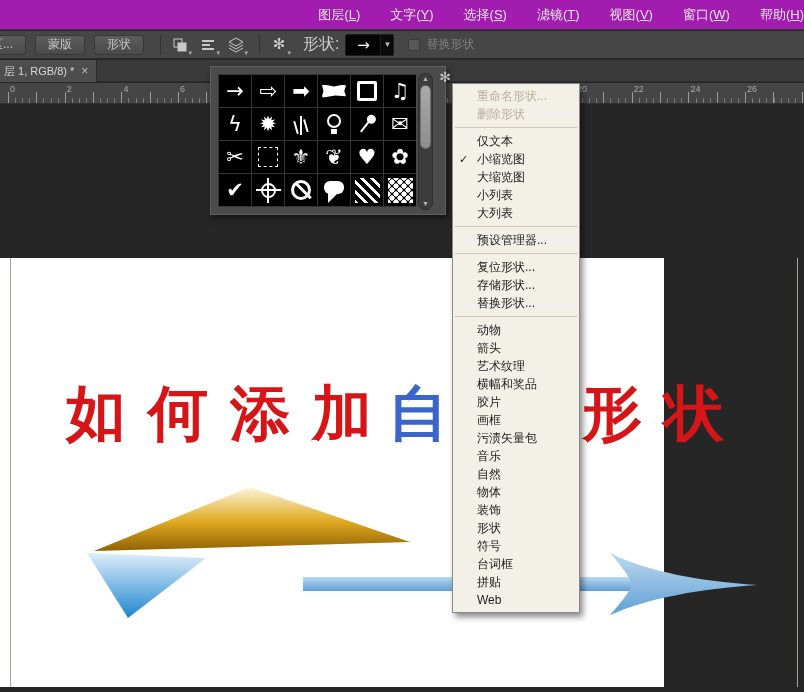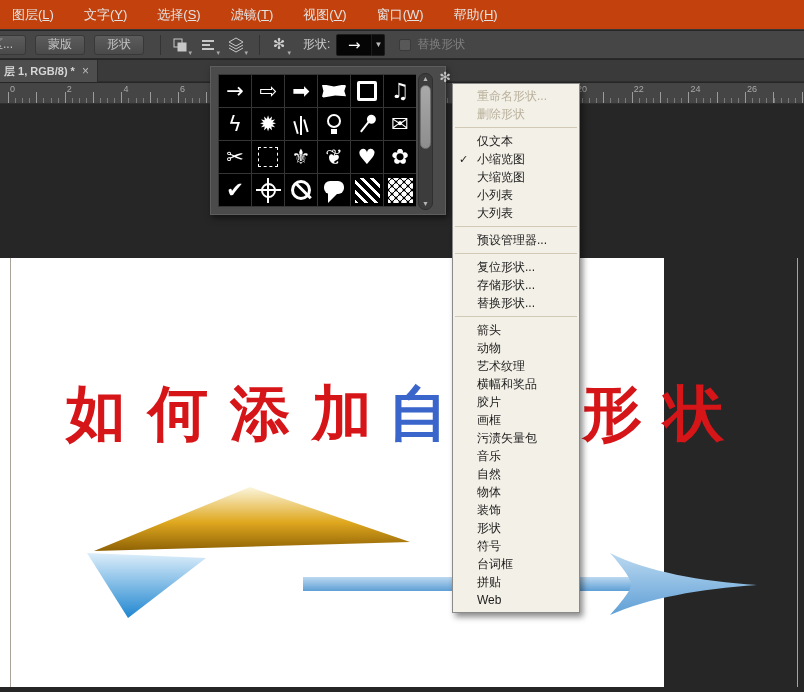--- a/index.html
+++ b/index.html
@@ -1,49 +1,49 @@
 <!DOCTYPE html>
 <html><head>
 <meta charset="utf-8">
 <style>
   html,body{margin:0;padding:0;background:#262626;}
   *{box-sizing:border-box;font-family:"Liberation Sans",sans-serif;}
   #app{position:relative;width:804px;height:692px;overflow:hidden;background:#262626;}
 
   
-  .menubar{position:absolute;left:0;top:0;width:804px;height:30px;background:#c2410c;
-    border-bottom:1px solid #393939;display:flex;align-items:center;padding-left:12px;gap:30px;}
+  .menubar{position:absolute;left:0;top:0;width:804px;height:30px;background:#a21caf;
+    border-bottom:1px solid #393939;display:flex;align-items:center;padding-left:12px;gap:30px;justify-content:flex-end;}
   .menubar-item{color:#e4e4e4;font-size:13px;cursor:default;white-space:nowrap;}
   .menubar-item u{text-decoration:underline;}
 
   
   .optionsbar{position:absolute;left:0;top:31px;width:804px;height:28px;background:#464646;
     border-bottom:1px solid #2a2a2a;display:flex;align-items:center;}
   .opt-btn{height:20px;padding:0 12px;margin-right:9px;background:linear-gradient(#5c5c5c,#4a4a4a);
     border:1px solid #383838;border-radius:3px;color:#c3c3c3;font-size:12px;display:flex;align-items:center;}
   .opt-btn.clipped{margin-left:-36px;width:62px;justify-content:flex-end;}
   .vsep{width:1px;height:20px;background:#333;margin:0 7px;}
   .icon-btn{position:relative;width:24px;height:20px;display:flex;align-items:center;justify-content:center;margin-right:4px;}
   .icon-btn .caret{position:absolute;right:0;bottom:0;font-size:7px;color:#aaa;line-height:5px;}
   .gear-glyph{color:#cfcfcf;font-size:15px;line-height:1;font-family:"DejaVu Sans",sans-serif;}
-  .shape-label{color:#cccccc;font-size:12px;margin:0 6px 0 8px;}
+  .shape-label{color:#cccccc;font-size:16px;margin:0 6px 0 8px;}
   .shape-preview{display:flex;align-items:center;height:22px;}
   .shape-preview .chip{width:36px;height:22px;background:#050505;border:1px solid #1c1c1c;border-radius:2px 0 0 2px;
     display:flex;align-items:center;justify-content:center;color:#fff;font-size:15px;font-family:"DejaVu Sans",sans-serif;}
   .shape-preview .dd{width:13px;height:22px;background:#0a0a0a;border:1px solid #1c1c1c;border-left:none;border-radius:0 2px 2px 0;
     display:flex;align-items:center;justify-content:center;color:#bbb;font-size:8px;}
   .align-edges{display:flex;align-items:center;gap:6px;margin-left:14px;}
   .align-edges .cb{width:12px;height:12px;background:#585858;border:1px solid #3a3a3a;border-radius:2px;}
   .align-edges .lbl{color:#7f7f7f;font-size:12px;}
 
   
   .tabbar{position:absolute;left:0;top:60px;width:804px;height:22px;background:#3a3a3a;border-bottom:1px solid #2e2e2e;}
   .doc-tab{position:absolute;left:0;top:0;height:22px;padding:0 8px 0 4px;background:#4e4e4e;border-right:1px solid #2c2c2c;
     display:flex;align-items:center;gap:7px;}
-  .doc-tab .title{color:#d6d6d6;font-size:11px;white-space:nowrap;font-weight:bold;}
+  .doc-tab .title{color:#d6d6d6;font-size:11px;white-space:nowrap;}
   .doc-tab .close{color:#bdbdbd;font-size:12px;line-height:1;}
 
   
   .ruler{position:absolute;left:0;top:83px;width:804px;height:21px;background:#454545;border-bottom:1px solid #303030;}
   .ruler .ticks{position:absolute;left:8px;right:0;bottom:0;height:11px;
     background-image:repeating-linear-gradient(to right,#9b9b9b 0 1px,transparent 1px 28.35px),
                      repeating-linear-gradient(to right,#7a7a7a 0 1px,transparent 1px 7.088px);
     background-size:100% 11px,100% 5px;background-position:left bottom,left bottom;background-repeat:no-repeat;}
   .ruler-label{position:absolute;top:1px;color:#a9a9a9;font-size:9px;}
 
@@ -296,22 +296,22 @@
       <div class="flyout-item"><span>大缩览图</span></div>
       <div class="flyout-item"><span>小列表</span></div>
       <div class="flyout-item"><span>大列表</span></div>
       <div class="menu-sep"></div>
       <div class="flyout-item"><span>预设管理器...</span></div>
       <div class="menu-sep"></div>
       <div class="flyout-item"><span>复位形状...</span></div>
       <div class="flyout-item"><span>存储形状...</span></div>
       <div class="flyout-item"><span>替换形状...</span></div>
       <div class="menu-sep"></div>
+      <div class="flyout-item"><span>动物</span></div>
       <div class="flyout-item"><span>箭头</span></div>
-      <div class="flyout-item"><span>动物</span></div>
       <div class="flyout-item"><span>艺术纹理</span></div>
       <div class="flyout-item"><span>横幅和奖品</span></div>
       <div class="flyout-item"><span>胶片</span></div>
       <div class="flyout-item"><span>画框</span></div>
       <div class="flyout-item"><span>污渍矢量包</span></div>
       <div class="flyout-item"><span>音乐</span></div>
       <div class="flyout-item"><span>自然</span></div>
       <div class="flyout-item"><span>物体</span></div>
       <div class="flyout-item"><span>装饰</span></div>
       <div class="flyout-item"><span>形状</span></div>

